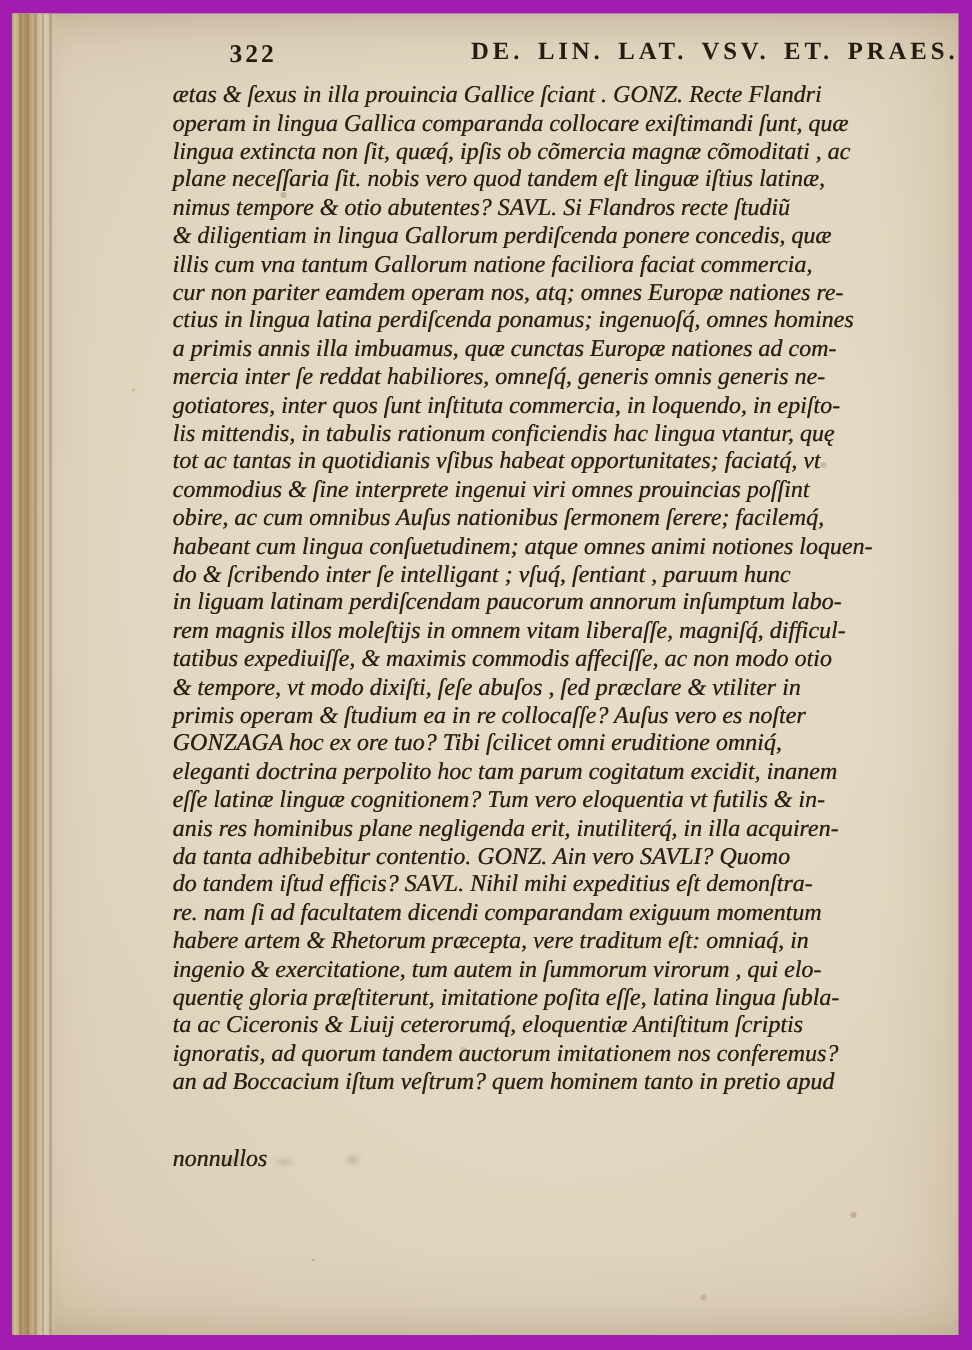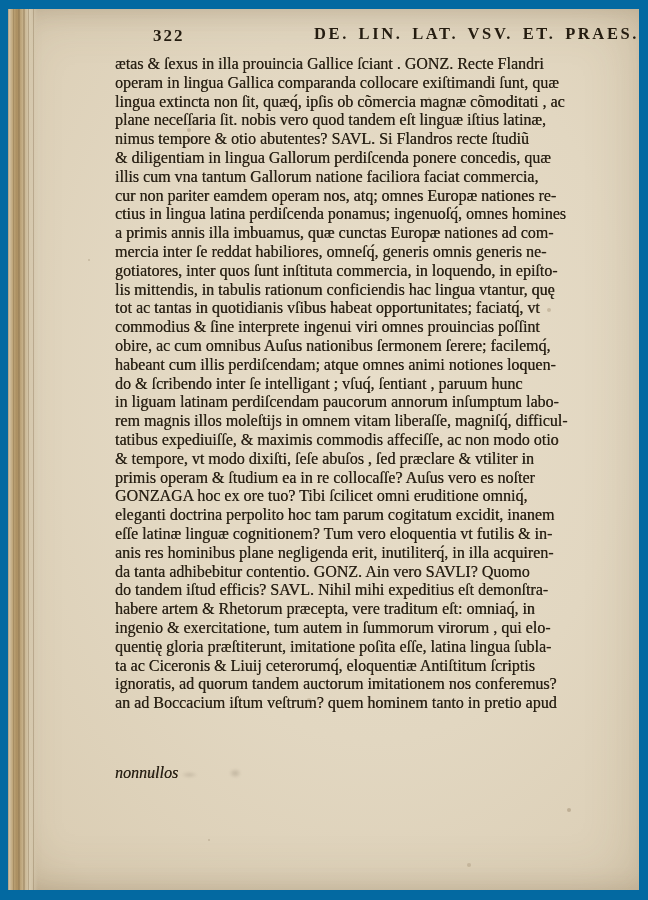--- a/index.html
+++ b/index.html
@@ -1,17 +1,17 @@
 <!DOCTYPE html>
 <html><head>
 <meta charset="utf-8">
 <style>
   html,body{margin:0;padding:0;background:#101010;}
   .scan{
-    position:relative;width:648px;height:900px;background:#0369a1;
+    position:relative;width:648px;height:900px;background:#a21caf;
     overflow:hidden;font-family:"Liberation Serif",serif;
   }
   .page{
     position:absolute;left:8px;top:9px;width:631px;height:881px;
     background:
       radial-gradient(ellipse at 58% 42%, #e7ddc9 0%, #e2d7c1 50%, #dbceb5 88%, #d3c4a8 100%);
     box-shadow: inset 0 0 55px rgba(104,80,46,.20), inset 12px 0 22px rgba(104,80,46,.18);
   }
   .binding{
     position:absolute;left:0;top:0;width:30px;height:100%;
@@ -40,21 +40,21 @@
   .pagenum{
     position:absolute;left:38px;top:2px;
     font-size:17px;letter-spacing:2px;font-weight:bold;
   }
   .title{
     position:absolute;left:95px;right:0;top:0;text-align:right;
     font-size:16.5px;letter-spacing:2.6px;word-spacing:3px;font-weight:bold;
   }
   .textblock{
     position:absolute;left:107px;top:46px;width:524px;
-    color:#271f13;font-size:16px;
+    color:#271f13;font-style:italic;font-size:16px;
     text-shadow:.3px 0 0 rgba(39,31,19,.75);
   }
   .line{
     height:18.8px;line-height:18.8px;white-space:nowrap;
     text-align:justify;text-align-last:justify;
   }
   .line::after{content:"";display:inline-block;width:100%;}
   .catchword{
     position:absolute;left:107px;top:754px;width:510px;text-align:left;
     color:#271f13;font-style:italic;font-size:16px;line-height:19px;
@@ -92,33 +92,34 @@
         <div class="line">illis cum vna tantum Gallorum natione faciliora faciat commercia,</div>
         <div class="line">cur non pariter eamdem operam nos, atq; omnes Europæ nationes re-</div>
         <div class="line">ctius in lingua latina perdiſcenda ponamus; ingenuoſq́, omnes homines</div>
         <div class="line">a primis annis illa imbuamus, quæ cunctas Europæ nationes ad com-</div>
         <div class="line">mercia inter ſe reddat habiliores, omneſq́, generis omnis generis ne-</div>
         <div class="line">gotiatores, inter quos ſunt inſtituta commercia, in loquendo, in epiſto-</div>
         <div class="line">lis mittendis, in tabulis rationum conficiendis hac lingua vtantur, quę</div>
         <div class="line">tot ac tantas in quotidianis vſibus habeat opportunitates; faciatq́, vt</div>
         <div class="line">commodius &amp; ſine interprete ingenui viri omnes prouincias poſſint</div>
         <div class="line">obire, ac cum omnibus Auſus nationibus ſermonem ſerere; facilemq́,</div>
-        <div class="line">habeant cum illis perdiſcendam; atque omnes animi notiones loquen-</div>
+        <div class="line">habeant cum lingua conſuetudinem; atque omnes animi notiones loquen-</div>
         <div class="line">do &amp; ſcribendo inter ſe intelligant ; vſuq́, ſentiant , paruum hunc</div>
         <div class="line">in liguam latinam perdiſcendam paucorum annorum inſumptum labo-</div>
         <div class="line">rem magnis illos moleſtijs in omnem vitam liberaſſe, magniſq́, difficul-</div>
         <div class="line">tatibus expediuiſſe, &amp; maximis commodis affeciſſe, ac non modo otio</div>
         <div class="line">&amp; tempore, vt modo dixiſti, ſeſe abuſos , ſed præclare &amp; vtiliter in</div>
         <div class="line">primis operam &amp; ſtudium ea in re collocaſſe? Auſus vero es noſter</div>
         <div class="line">GONZAGA hoc ex ore tuo? Tibi ſcilicet omni eruditione omniq́,</div>
         <div class="line">eleganti doctrina perpolito hoc tam parum cogitatum excidit, inanem</div>
         <div class="line">eſſe latinæ linguæ cognitionem? Tum vero eloquentia vt futilis &amp; in-</div>
         <div class="line">anis res hominibus plane negligenda erit, inutiliterq́, in illa acquiren-</div>
         <div class="line">da tanta adhibebitur contentio. GONZ. Ain vero SAVLI? Quomo</div>
         <div class="line">do tandem iſtud efficis? SAVL. Nihil mihi expeditius eſt demonſtra-</div>
+        <div class="line">re. nam ſi ad facultatem dicendi comparandam exiguum momentum</div>
         <div class="line">habere artem &amp; Rhetorum præcepta, vere traditum eſt: omniaq́, in</div>
         <div class="line">ingenio &amp; exercitatione, tum autem in ſummorum virorum , qui elo-</div>
         <div class="line">quentię gloria præſtiterunt, imitatione poſita eſſe, latina lingua ſubla-</div>
         <div class="line">ta ac Ciceronis &amp; Liuij ceterorumq́, eloquentiæ Antiſtitum ſcriptis</div>
         <div class="line">ignoratis, ad quorum tandem auctorum imitationem nos conferemus?</div>
         <div class="line">an ad Boccacium iſtum veſtrum? quem hominem tanto in pretio apud</div>
       </div>
 
     <div class="ghost"></div>
 

